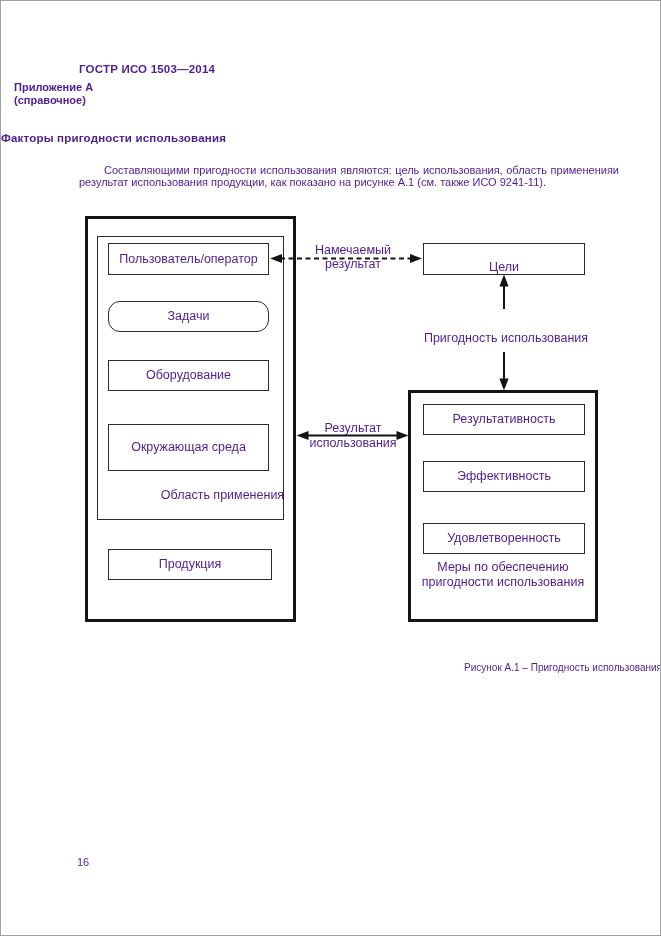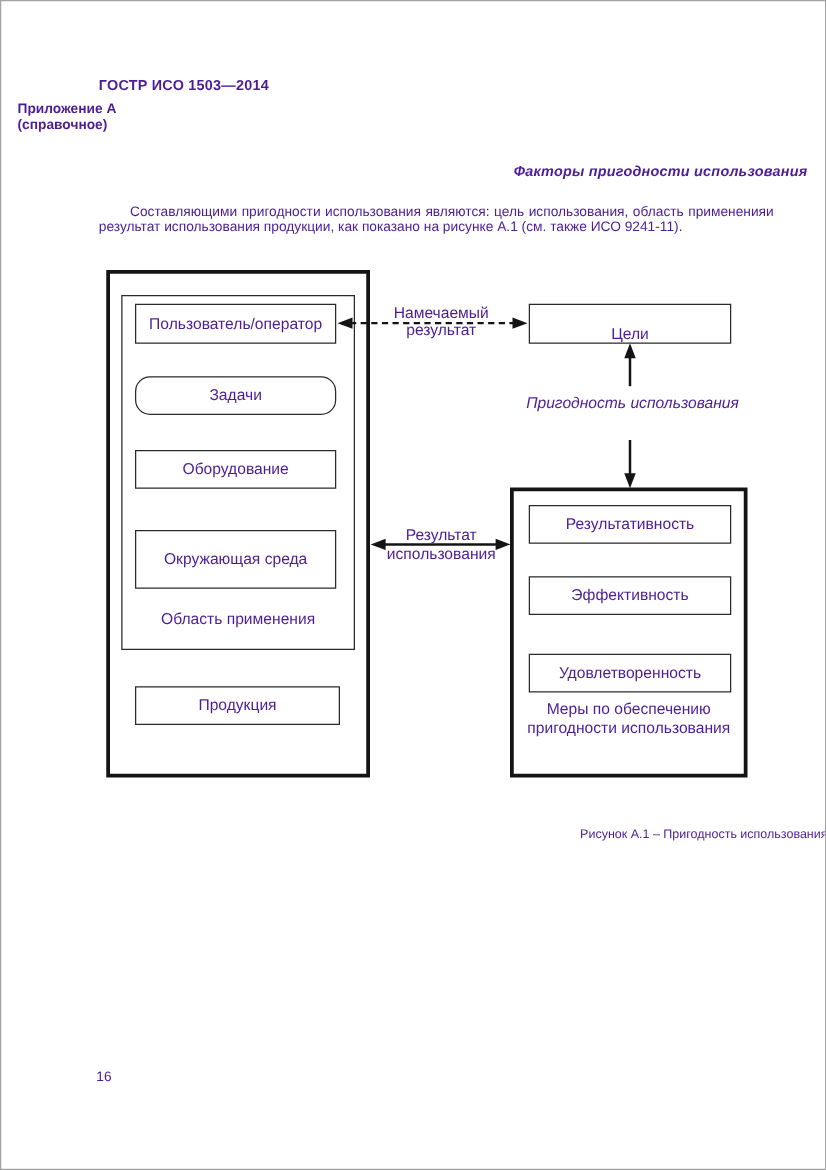--- a/index.html
+++ b/index.html
@@ -11,21 +11,21 @@
     font-family:"Liberation Sans", sans-serif;
     color:#4c1d95;
     overflow:hidden;
     border:1px solid #a3a3a3;
     box-sizing:border-box;
   }
   .abs { position:absolute; }
 
   .doc-code { left:78px; top:62px; font-size:11.5px; font-weight:bold; letter-spacing:0.2px; }
   .appendix { left:13px; top:80px; width:648px; font-size:11px; font-weight:bold; line-height:13px; }
-  .section-title { left:0; top:131px; width:645px; text-align:right; font-size:11.5px; font-weight:bold; letter-spacing:0.2px;font-style:italic; }
+  .section-title { left:0; top:131px; width:645px; text-align:left; font-size:11.5px; font-weight:bold; letter-spacing:0.2px; }
 
   .paragraph { left:78px; top:164px; width:540px; font-size:11px; line-height:11.8px; }
   .paragraph .l1 { text-align:justify; text-align-last:justify; text-indent:25px; }
   .paragraph .l2 { text-align:left; }
 
   
   .box {
     position:absolute; box-sizing:border-box; background:#ffffff;
     display:flex; align-items:center; justify-content:center;
     font-size:12.5px; line-height:13px; text-align:center;
@@ -89,36 +89,36 @@
   <div class="box b-mid" style="left:107px; top:300px; width:161px; height:31px;border-radius:12px;">
     <span>Задачи</span>
   </div>
   <div class="box b-mid" style="left:107px; top:359px; width:161px; height:31px;">
     <span>Оборудование</span>
   </div>
   <div class="box b-mid" style="left:107px; top:423px; width:161px; height:47px;">
     <span>Окружающая среда</span>
   </div>
 
-  <div class="dlabel" style="left:96px; top:487px; width:187px;">Область применения</div>
+  <div class="dlabel" style="left:96px; top:487px; width:187px;padding-left:32px;">Область применения</div>
 
   <div class="box b-mid" style="left:107px; top:548px; width:164px; height:31px;">
     <span>Продукция</span>
   </div>
 
   <div class="box b-mid" style="left:422px; top:242px; width:162px; height:32px;align-items:flex-end;">
     <span>Цели</span>
   </div>
 
   <div class="dlabel" style="left:291px; top:243px; width:122px; line-height:13.5px;">
     <div>Намечаемый</div>
     <div>результат</div>
   </div>
 
-  <div class="dlabel" style="left:405px; top:314px; width:200px;font-style:italic;">Пригодность использования</div>
+  <div class="dlabel" style="left:405px; top:330px; width:200px;">Пригодность использования</div>
 
   <div class="dlabel" style="left:292px; top:420px; width:120px; line-height:14.5px;">
     <div>Результат</div>
     <div>использования</div>
   </div>
 
   <div class="box b-thick" style="left:407px; top:389px; width:190px; height:232px;"></div>
 
   <div class="box b-mid" style="left:422px; top:403px; width:162px; height:31px;">
     <span>Результативность</span>

